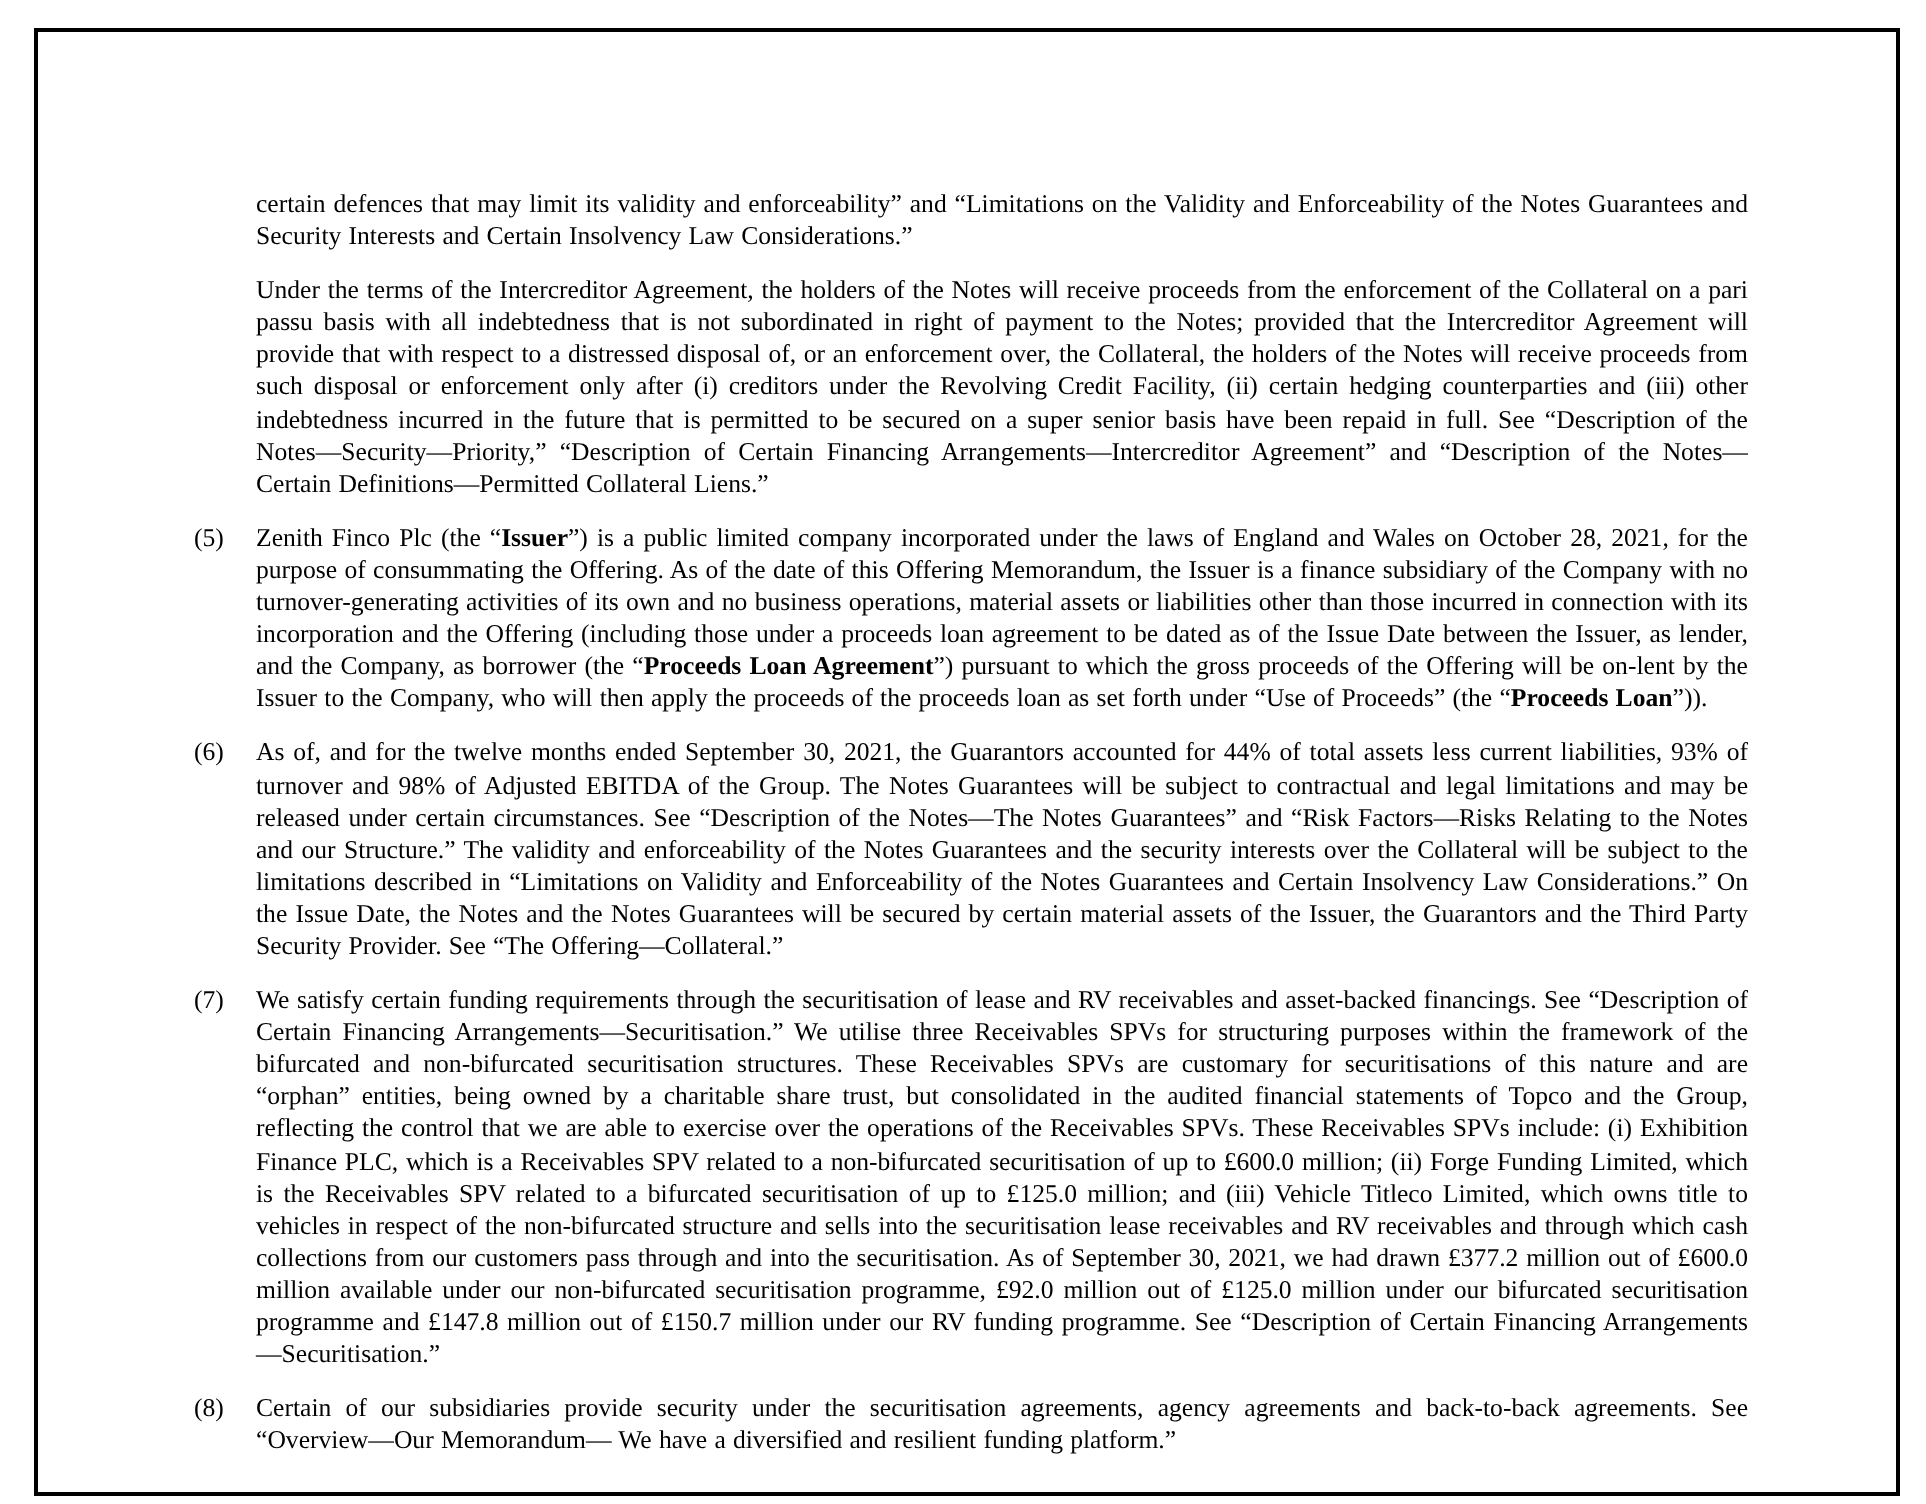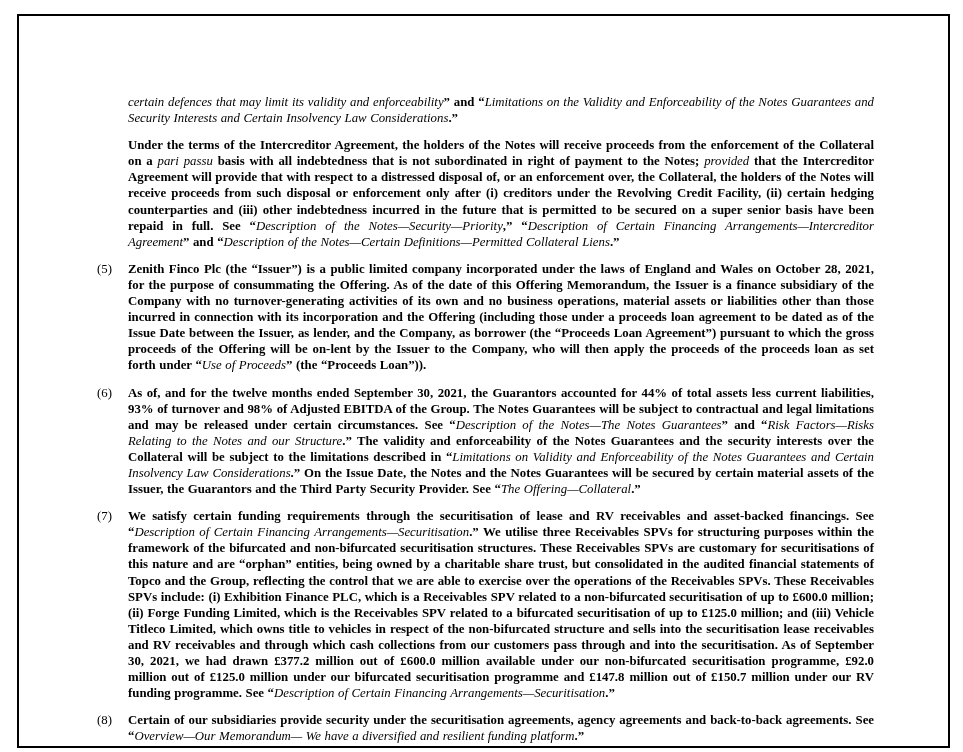--- a/index.html
+++ b/index.html
@@ -40,22 +40,22 @@
     color: #000000;
     word-spacing: 0.4px;
   }
   .para:last-child { margin-bottom: 0; }
   .note-num {
     position: absolute;
     left: -31px;
     top: 0;
     white-space: nowrap;
   }
-  .run-n { font-style: normal; font-weight: bold; }
-  .run-i { font-style: italic; font-weight: normal; }
+  .run-n { font-style: normal; font-weight: normal; }
+  .run-i { font-weight: normal; }
   .run-b { font-style: normal; font-weight: bold; }
 </style>
 </head>
 <body>
 
 <div class="page-frame"></div>
 
 <div class="doc-content">
 
   <div class="para">

